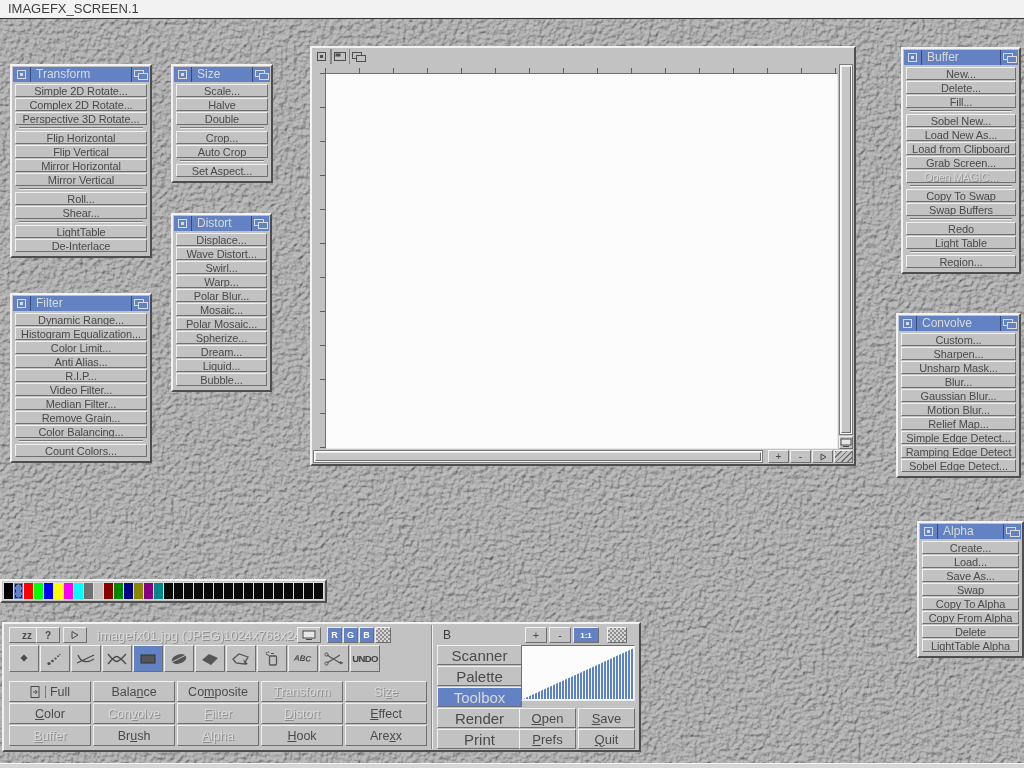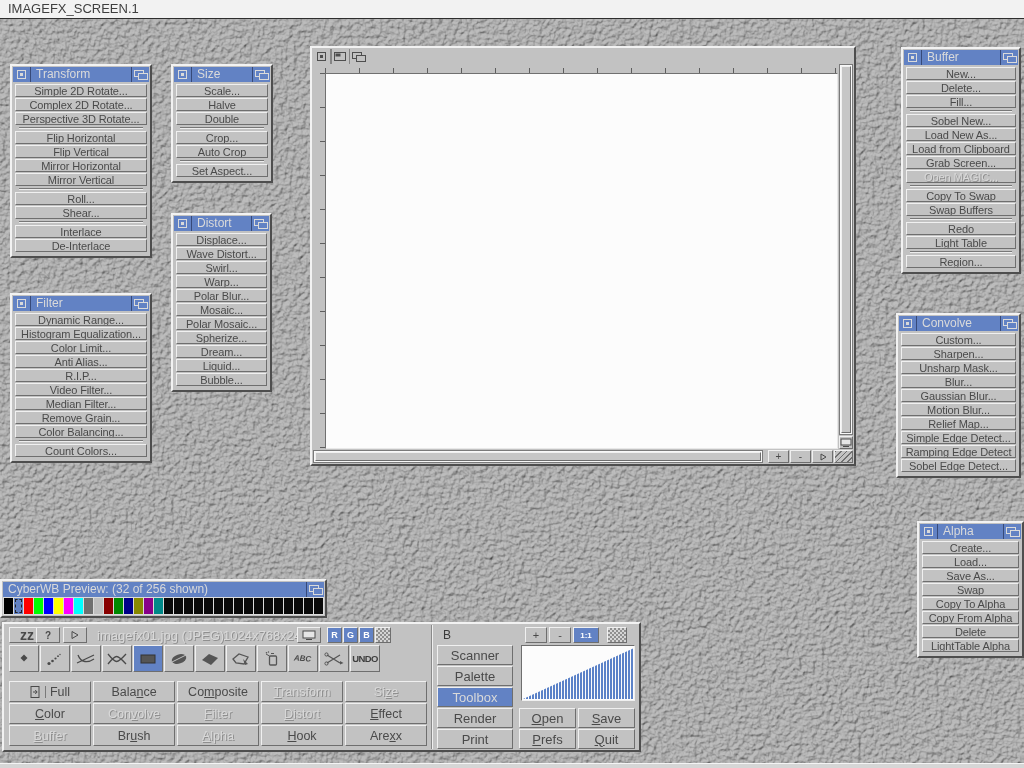--- a/index.html
+++ b/index.html
@@ -100,21 +100,21 @@
   .chanbtn { width:15px; height:16px; background:#6282c4; color:#fff; font-size:9px; font-weight:bold; }
   .checker {
     background-color:#d5d5d5;
     background-image:linear-gradient(45deg,#8f8f8f 25%,transparent 25%,transparent 75%,#8f8f8f 75%),
                      linear-gradient(45deg,#8f8f8f 25%,transparent 25%,transparent 75%,#8f8f8f 75%);
     background-size:4px 4px; background-position:0 0,2px 2px;
   }
   .divline { position:absolute; left:426px; top:0; bottom:0; width:2px; border-left:1px solid #8a8a8a; border-right:1px solid #efefef; }
   .toolbtn { top:20px; width:30px; height:27px; }
   .gridbtn { width:82px; height:21px; font-size:12.5px; }
-  .rightbtn { left:432px; width:76px; height:20px; font-size:13px; }
+  .rightbtn { left:432px; width:85px; height:20px; font-size:15px; }
   .cornerbtn { width:57px; height:20px; font-size:13px; }
   .ramp {
     position:absolute; left:516px; top:20px; width:114px; height:56px;
     background:#fcfcfc; border:1px solid; border-color:#6e6e6e #f0f0f0 #f0f0f0 #6e6e6e; overflow:hidden;
   }
   .rampbars {
     position:absolute; inset:1px;
     background:repeating-linear-gradient(90deg,#5b82c8 0 2px,#fcfcfc 2px 3px);
     clip-path:polygon(0 100%, 100% 3%, 100% 100%);
   }
@@ -166,21 +166,21 @@
       <div class="pbtn">Perspective 3D Rotate...</div>
       <div class="psep"></div>
       <div class="pbtn">Flip Horizontal</div>
       <div class="pbtn">Flip Vertical</div>
       <div class="pbtn">Mirror Horizontal</div>
       <div class="pbtn">Mirror Vertical</div>
       <div class="psep"></div>
       <div class="pbtn">Roll...</div>
       <div class="pbtn">Shear...</div>
       <div class="psep"></div>
-      <div class="pbtn">Interlace</div>
+      <div class="pbtn">LightTable</div>
       <div class="pbtn">De-Interlace</div>
     </div>
 </div>
 
 <div class="win" style="left:171px;top:64px;width:102px">
   <div class="tbar tbar-blue">
     <span class="tgad tgad-l">
         <span class="closeg">
           <i></i>
         </span>
@@ -357,29 +357,20 @@
       <div class="pbtn">Save As...</div>
       <div class="pbtn">Swap</div>
       <div class="pbtn">Copy To Alpha</div>
       <div class="pbtn">Copy From Alpha</div>
       <div class="pbtn">Delete</div>
       <div class="pbtn">LightTable Alpha</div>
     </div>
 </div>
 
 <div class="win" style="left:0;top:579px;width:327px">
-  <div class="tbar tbar-blue">
-    <span class="ttl">CyberWB Preview: (32 of 256 shown)</span>
-    <span class="tgad tgad-r">
-        <svg width="16" height="12">
-          <rect x="1.5" y="1.5" width="9" height="6" fill="none" stroke="currentColor"></rect>
-          <rect x="5.5" y="4.5" width="9" height="6" style="fill:var(--bar)" stroke="currentColor"></rect>
-        </svg>
-      </span>
-  </div>
   <div class="swatchrow">
 
   <div class="sw" style="background: rgb(0, 0, 0);"></div>
       <div class="sw selected" style="background: rgb(255, 255, 255);"></div>
       <div class="sw" style="background: rgb(255, 0, 0);"></div>
       <div class="sw" style="background: rgb(0, 255, 0);"></div>
       <div class="sw" style="background: rgb(0, 0, 255);"></div>
       <div class="sw" style="background: rgb(255, 255, 0);"></div>
       <div class="sw" style="background: rgb(255, 0, 255);"></div>
       <div class="sw" style="background: rgb(0, 255, 255);"></div>
@@ -455,21 +446,21 @@
           </svg>
         </div>
       <div class="sqbtn grip" style="width:19px"></div>
     </div>
   </div>
 </div>
 
 <div class="win" style="left:2px;top:622px;width:639px">
   <div class="tb-content">
 
-    <div class="sbtn srow" style="left:4px;width:36px;font-size:14px;font-weight:bold">zz</div>
+    <div class="sbtn srow" style="left:4px;width:36px;font-size:10px;font-weight:bold">zz</div>
     <div class="sbtn srow" style="left:31px;width:24px;font-size:10px;font-weight:bold">?</div>
     <div class="sbtn srow" style="left:58px;width:24px">
         <svg width="12" height="12">
           <path d="M3 2.5v7l6-3.5z" fill="none" stroke="#4a4a4a"></path>
         </svg>
       </div>
     <span class="ghost-text" style="left:92px">imagefx01.jpg (JPEG)</span>
     <span class="ghost-text" style="left:218px">1024x768x24</span>
     <div class="sbtn srow" style="left:292px;width:24px">
         <svg width="14" height="11">

